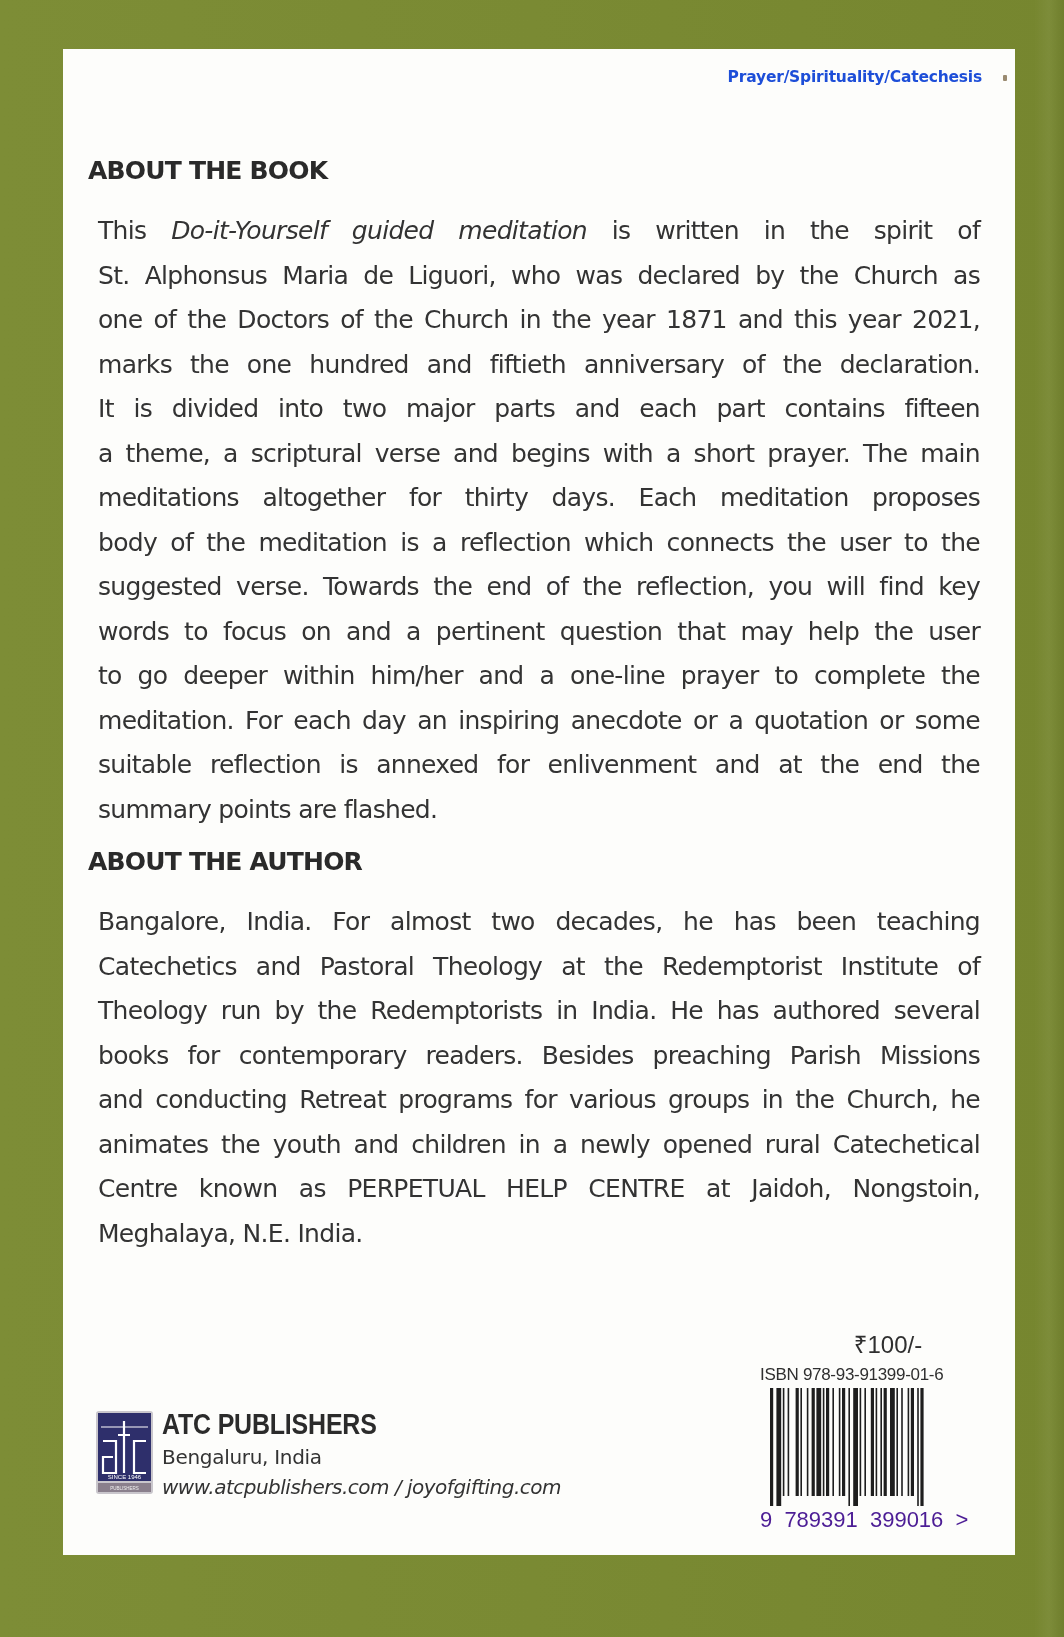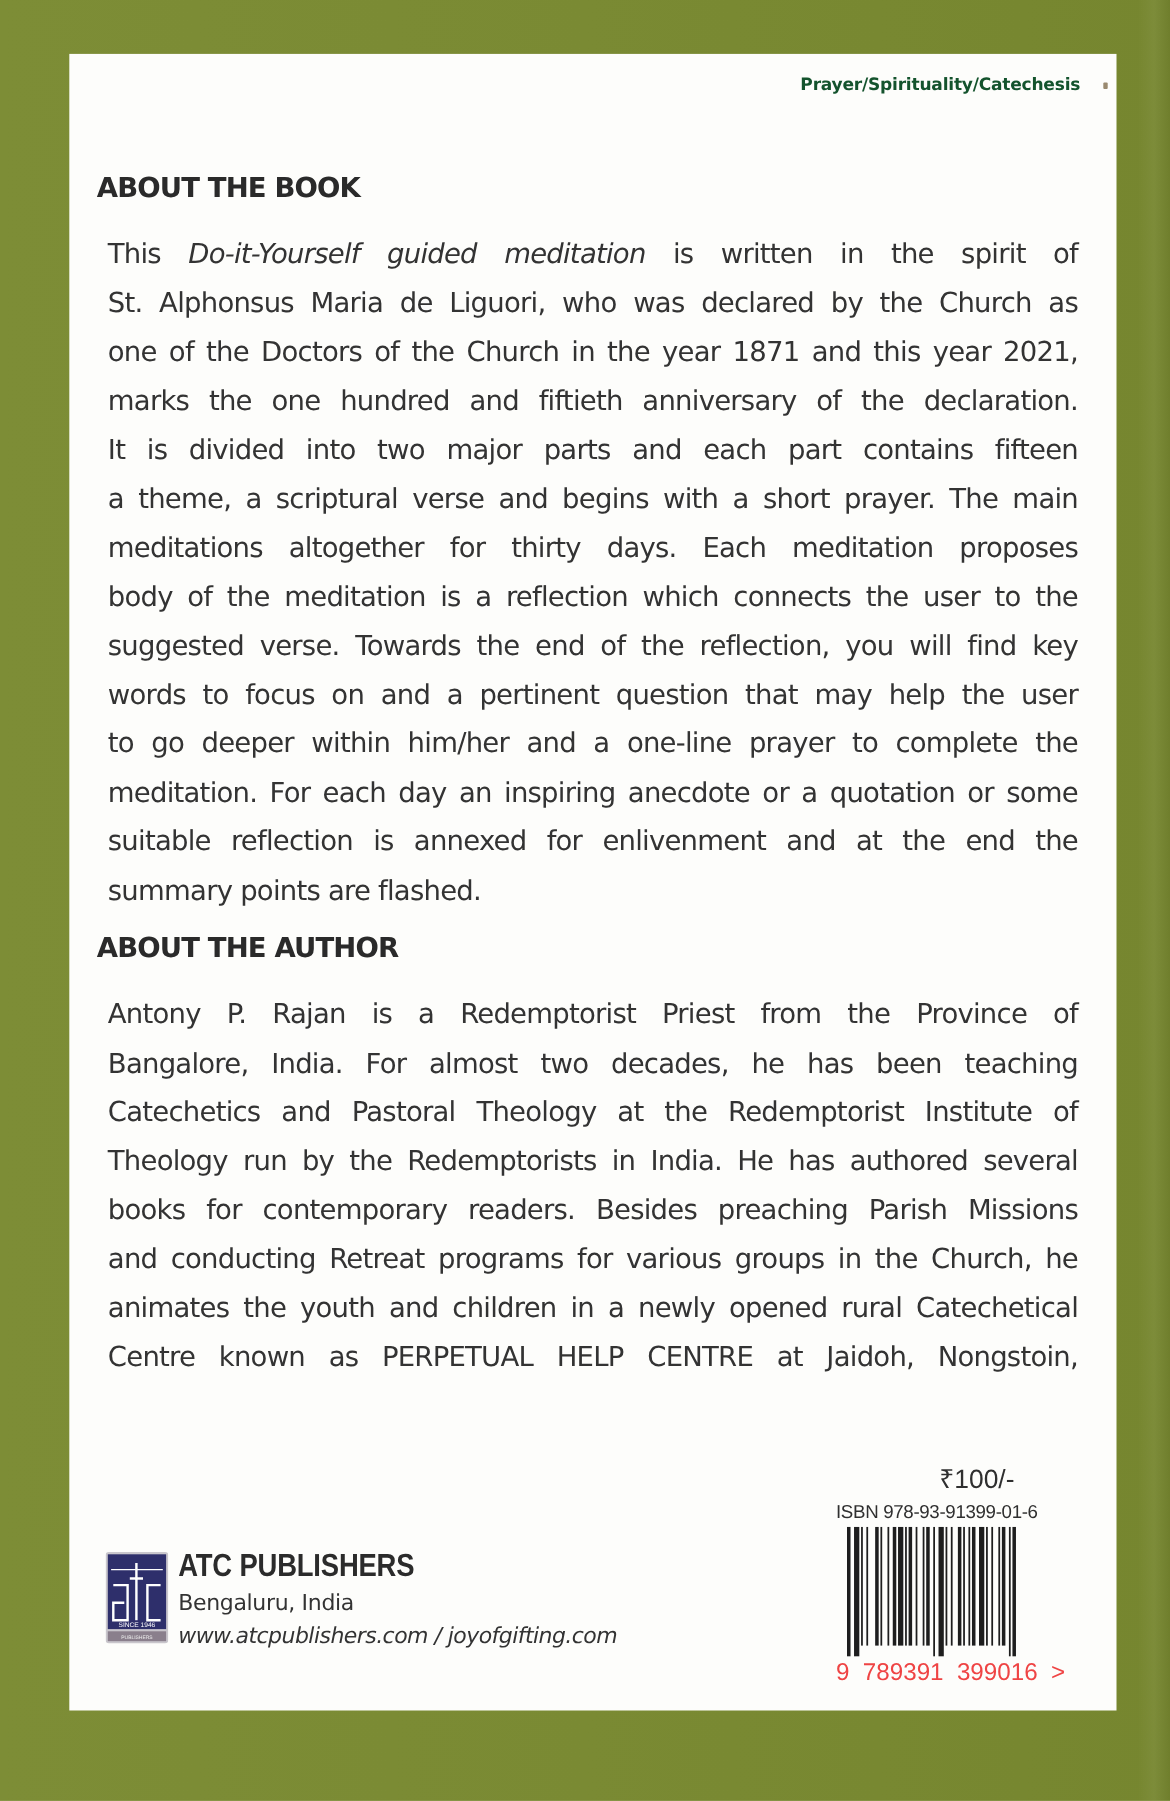--- a/index.html
+++ b/index.html
@@ -11,21 +11,21 @@
     font-family: "Liberation Sans", sans-serif;
   }
   .panel {
     position: absolute; left: 63px; top: 49px;
     width: 952px; height: 1506px;
     background: #fdfdfb;
   }
   .category {
     position: absolute; right: 33px; top: 19px;
     font-family: "DejaVu Sans", sans-serif;
-    font-size: 15.5px; font-weight: bold; color: #14532d;
+    font-size: 15.5px; font-weight: bold; color: #1d4ed8;
     letter-spacing: -0.2px;
     padding-left: 28px;
   }
   .category-mark {
     position: absolute; right: 8px; top: 26px;
     width: 4px; height: 6px; background: #9a8a70; border-radius: 1px;
   }
   .heading {
     position: absolute; left: 25px;
     font-family: "DejaVu Sans", sans-serif;
@@ -51,21 +51,21 @@
     position: absolute; left: 697px; top: 1316px; width: 260px;
     text-align: left; font-size: 17px; color: #2f2f2f;
     font-family: "Liberation Sans", sans-serif; letter-spacing: -0.3px;
   }
   .barcode {
     position: absolute; left: 705px; top: 1339px;
     width: 198px; height: 118px;
   }
   .barcode-digits {
     position: absolute; left: 697px; top: 1458px; width: 230px;
-    font-size: 22px; color: #ef4444; white-space: nowrap;
+    font-size: 22px; color: #4c1d95; white-space: nowrap;
     font-family: "Liberation Sans", sans-serif; letter-spacing: 0px;
   }
   .barcode-digits .gt { margin-left: 6px; }
   .publisher-logo {
     position: absolute; left: 33px; top: 1362px;
     width: 57px; height: 83px;
   }
   .publisher-name {
     position: absolute; left: 99px; top: 1359px;
     font-family: "Liberation Sans", sans-serif;
@@ -111,28 +111,28 @@
       <span class="line">words to focus on and a pertinent question that may help the user</span>
       <span class="line">to go deeper within him/her and a one-line prayer to complete the</span>
       <span class="line">meditation. For each day an inspiring anecdote or a quotation or some</span>
       <span class="line">suitable reflection is annexed for enlivenment and at the end the</span>
       <span class="line last">summary points are flashed.</span>
     </div>
 
   <div class="heading" style="top:798px;">ABOUT THE AUTHOR</div>
 
   <div class="body-text" id="author-text" style="top:851px;">
-      <span class="line">Antony P. Rajan is a Redemptorist Priest from the Province of</span>
       <span class="line">Bangalore, India. For almost two decades, he has been teaching</span>
       <span class="line">Catechetics and Pastoral Theology at the Redemptorist Institute of</span>
       <span class="line">Theology run by the Redemptorists in India. He has authored several</span>
       <span class="line">books for contemporary readers. Besides preaching Parish Missions</span>
       <span class="line">and conducting Retreat programs for various groups in the Church, he</span>
       <span class="line">animates the youth and children in a newly opened rural Catechetical</span>
       <span class="line">Centre known as PERPETUAL HELP CENTRE at Jaidoh, Nongstoin,</span>
+      <span class="line last">Meghalaya, N.E. India.</span>
     </div>
 
   <div class="price">₹100/-</div>
   <div class="isbn">ISBN 978-93-91399-01-6</div>
 
   <svg class="barcode" viewBox="0 0 198 118" preserveAspectRatio="none">
     <g fill="#1e1e1e" id="bars">
         <rect x="2.0" y="0" width="3.2" height="118"></rect>
         <rect x="8.4" y="0" width="4.8" height="118"></rect>
         <rect x="14.8" y="0" width="1.6" height="108"></rect>

